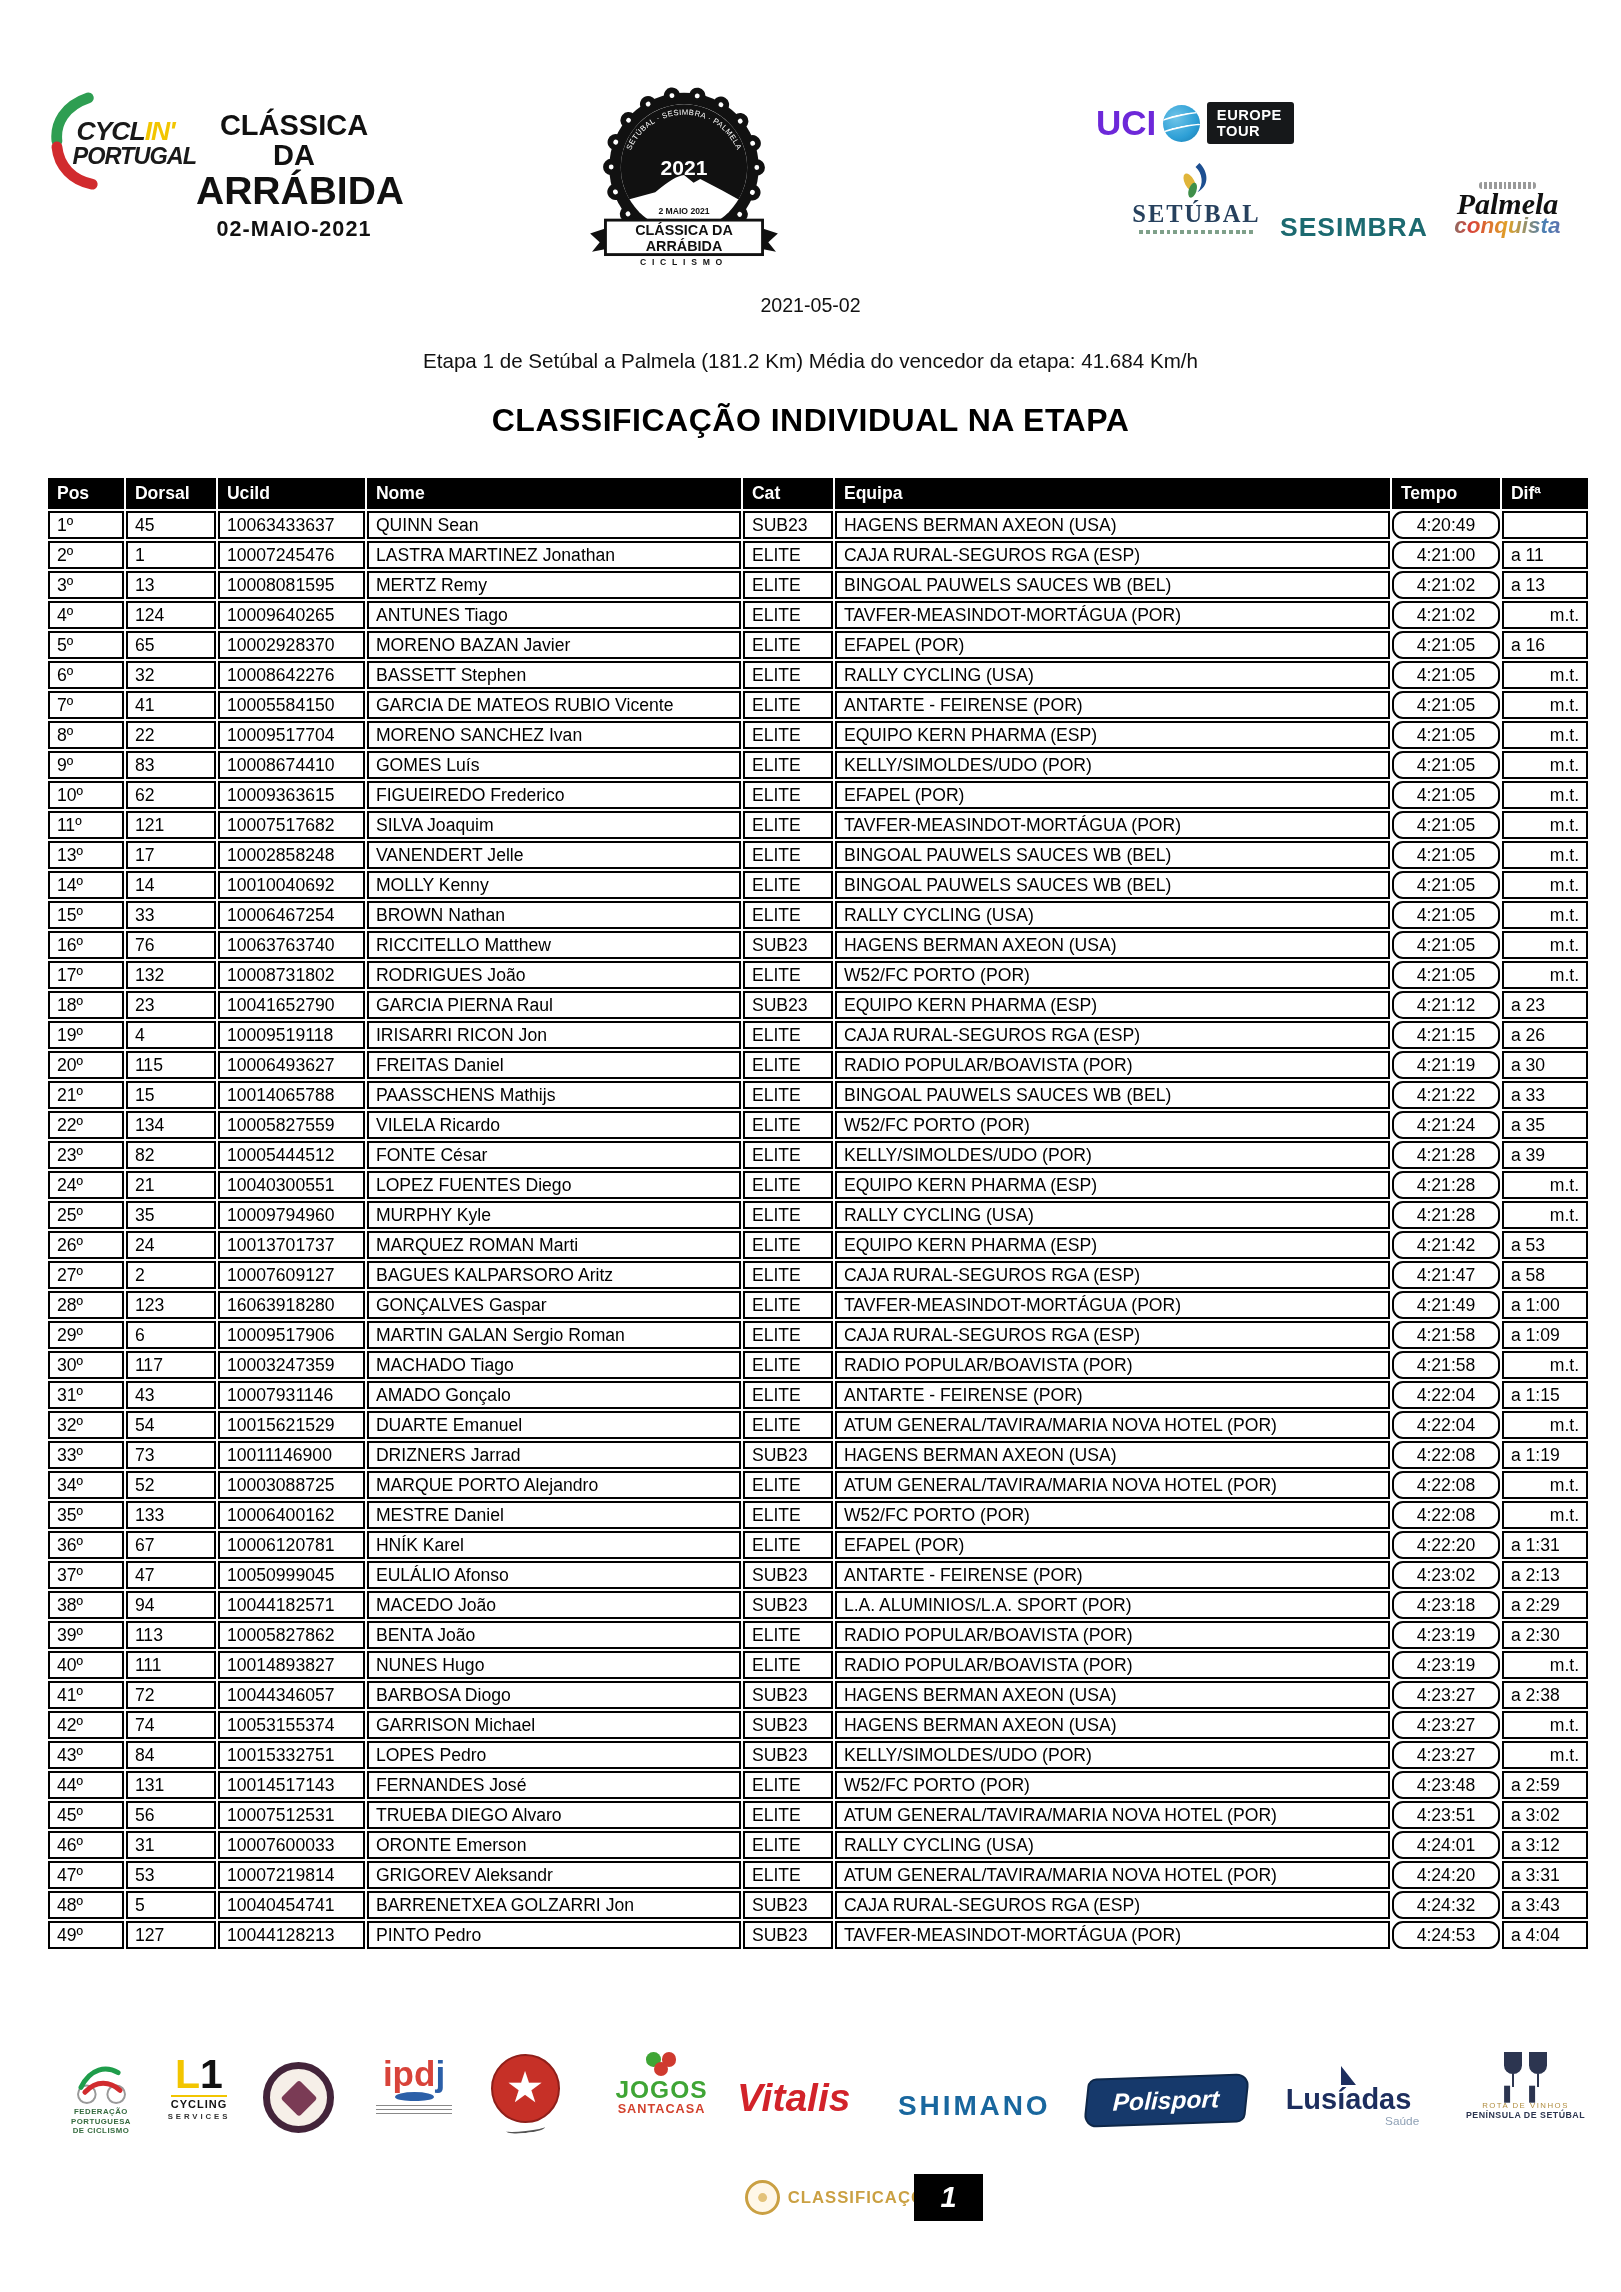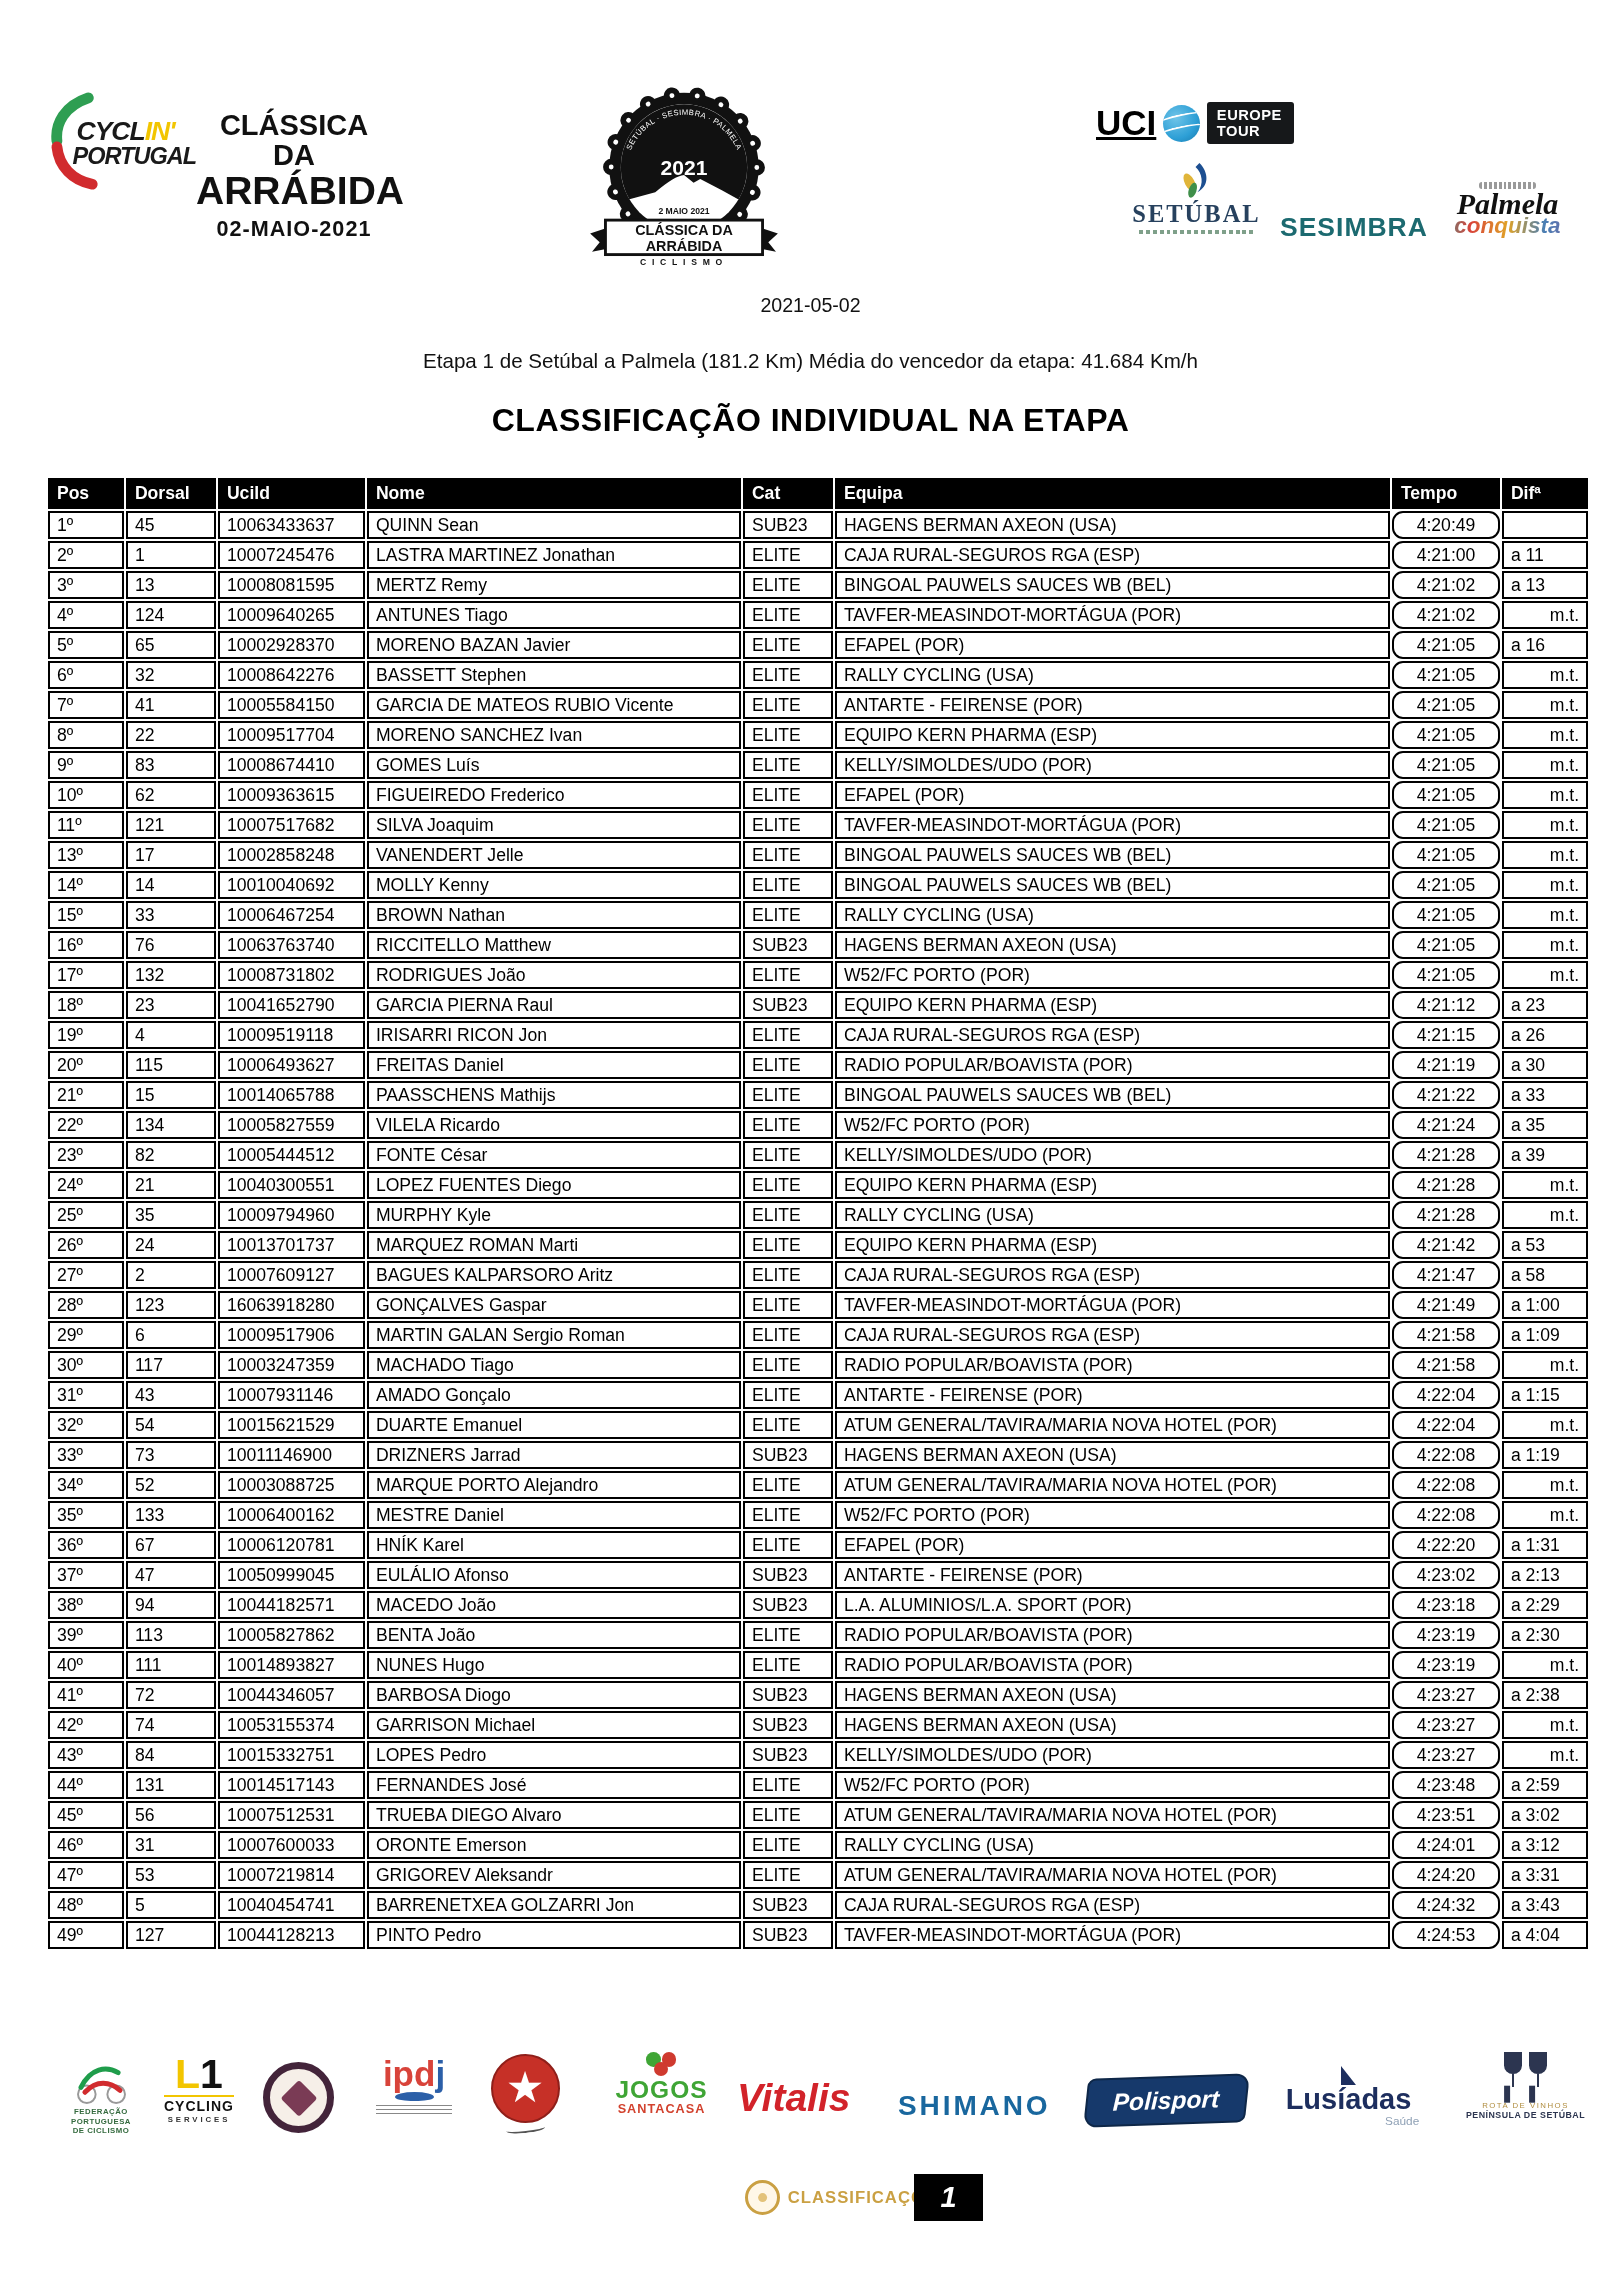--- a/index.html
+++ b/index.html
@@ -16,21 +16,21 @@
   .cyclin .t2 { position:absolute; left:21.6px; top:53px; font-size:23.5px; font-weight:800; font-style:italic; color:#1a1a1a; letter-spacing:-1px; }
 
   .classica { left:196px; top:110px; width:196px; text-align:center; color:#111; }
   .classica .l1 { font-size:29px; font-weight:800; letter-spacing:0px; line-height:1.05; }
   .classica .l2 { font-size:39px; font-weight:800; letter-spacing:0px; line-height:1.0; }
   .classica .l3 { font-size:21.6px; font-weight:700; margin-top:5.9px; letter-spacing:1px; }
 
   .badge { left:588px; top:86px; width:192px; height:182px; }
 
   .uci { left:1096px; top:102px; display:flex; align-items:center; gap:6.9px; }
-  .uci .uci-word { font-size:35px; font-weight:800; color:#000000; letter-spacing:0px;text-decoration:underline; }
+  .uci .uci-word { font-size:35px; font-weight:800; color:#6d28d9; letter-spacing:0px; }
   .uci .globe { width:37px; height:37px; border-radius:50%; background:radial-gradient(circle at 35% 35%, #6fc4e8, #2d9fd6 60%, #1878ab); position:relative; overflow:hidden; }
   .uci .globe i { position:absolute; left:-3.9px; top:9.8px; width:45px; height:7.8px; border-radius:50%; border-top:2.9px solid #fff; transform:rotate(-12deg); }
   .uci .globe em { position:absolute; left:-3.9px; top:21.6px; width:45px; height:7.8px; border-radius:50%; border-top:2.9px solid #fff; transform:rotate(-12deg); }
   .uci .box { background:#16181a; color:#fff; padding:4.9px 11.8px 4.9px 9.8px; border-radius:2.9px; font-size:14.7px; font-weight:800; line-height:1.1; letter-spacing:0.5px; }
 
   .setubal { left:1125px; top:161px; width:143px; text-align:center; }
   .setubal .name { font-family:"Liberation Serif", serif; font-size:24.5px; color:#27415e; letter-spacing:2px; font-weight:600; }
   .setubal .tag { margin:2px auto 0; width:116px; height:3.9px; background:repeating-linear-gradient(90deg,#7fa08a 0 3.9px,transparent 3.9px 6.9px); }
   .sesimbra { left:1280px; top:212px; font-size:26.5px; font-weight:800; color:#1c6a70; letter-spacing:1px; }
   .palmela { left:1433px; top:182px; width:149px; text-align:center; }
@@ -53,21 +53,21 @@
   .results td.c7.mt { text-align:right; }
 
   
   .sponsor { text-align:center; color:#333; }
   .fpc { left:47px; top:2060px; width:108px; }
   .fpc .txt { font-size:7.8px; font-weight:700; color:#356b3f; letter-spacing:0.5px; line-height:1.25; margin-top:2px; }
   .cysrv { left:145px; top:2056px; width:108px; }
   .cysrv .blocks { font-size:41px; font-weight:900; line-height:.9; }
   .cysrv .blocks .yl { color:#f2c500; }
   .cysrv .blocks .bk { color:#111; }
-  .cysrv .c1 { font-size:14px; font-weight:800; color:#111; letter-spacing:1px; margin-top:2px; border-top:2px solid #f2c500; display:inline-block; padding-top:1px; }
+  .cysrv .c1 { font-size:11px; font-weight:800; color:#111; letter-spacing:1px; margin-top:2px; border-top:2px solid #f2c500; display:inline-block; padding-top:1px; }
   .cysrv .c2 { font-size:7.8px; font-weight:600; color:#333; letter-spacing:2.9px; }
   .crest { left:263px; top:2062px; width:71px; height:71px; border-radius:50%; border:7.8px solid #43243a; background:#f6efe8; }
   .crest .inner { position:absolute; left:50%; top:50%; width:25.5px; height:25.5px; transform:translate(-50%,-50%) rotate(45deg); background:#7a3b55; border-radius:2.9px; }
   .ipdj { left:365px; top:2058px; width:98px; }
   .ipdj .word { font-size:35px; font-weight:800; line-height:.9; color:#d8433a; }
   .ipdj .word .j { color:#2b5fa8; }
   .ipdj .hand { margin:2px auto 0; width:39px; height:9.8px; border-radius:50% 50% 40% 40%; background:#2b5fa8; }
   .ipdj .lines { margin:2.9px auto 0; width:76px; height:9.8px; background:repeating-linear-gradient(0deg,#888 0 1px,transparent 1px 3.9px); }
   .star { left:486px; top:2054px; width:78px; }
   .star .disc { position:relative; margin:0 auto; width:69px; height:69px; border-radius:50%; background:#c63027; border:2.9px solid #8f1f1a; }

